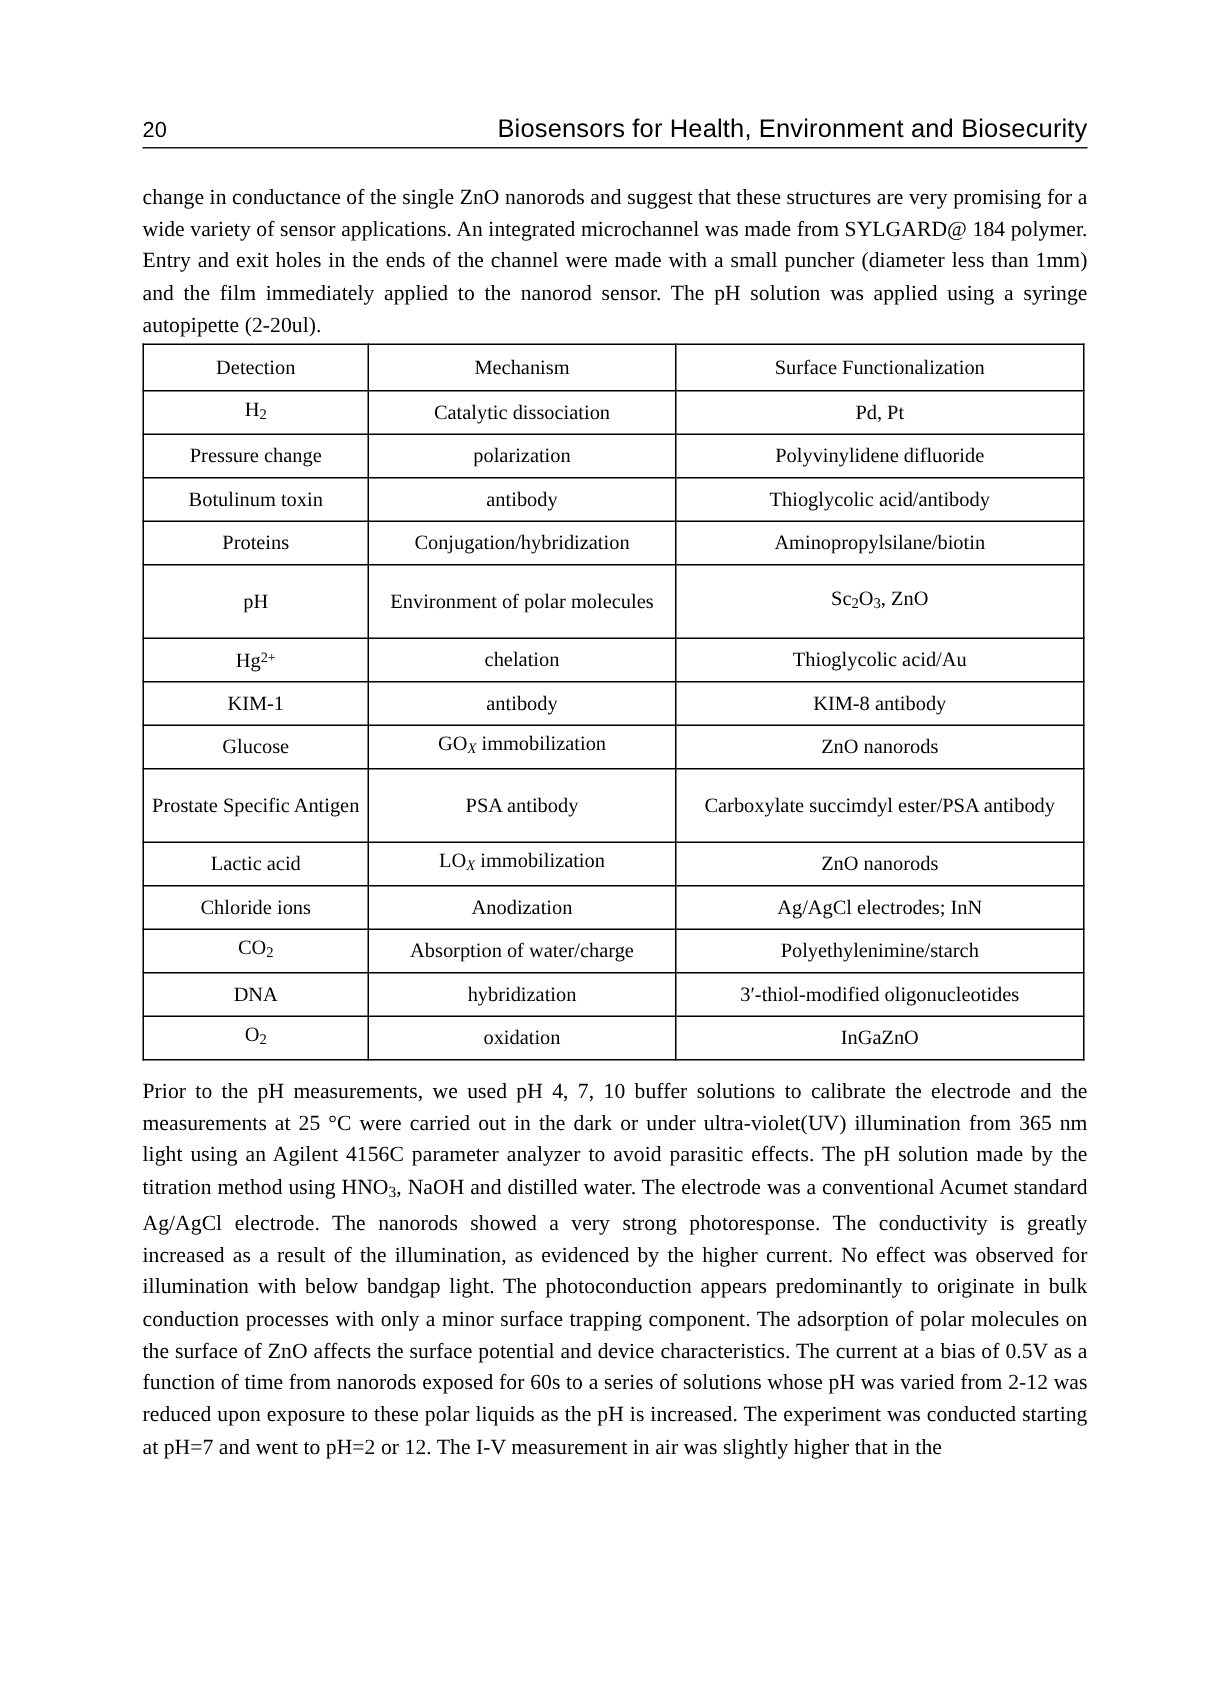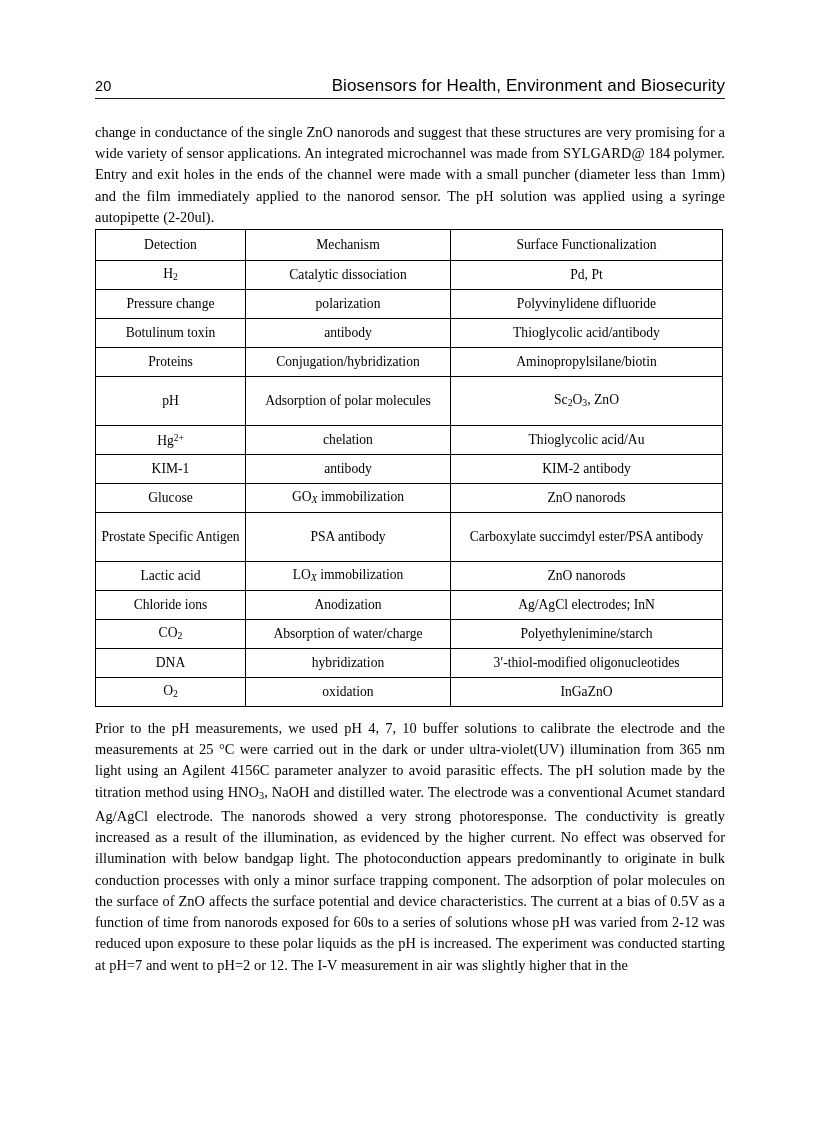--- a/index.html
+++ b/index.html
@@ -162,32 +162,32 @@
             <td>antibody</td>
             <td>Thioglycolic acid/antibody</td>
           </tr>
           <tr>
             <td>Proteins</td>
             <td>Conjugation/hybridization</td>
             <td>Aminopropylsilane/biotin</td>
           </tr>
           <tr class="tall">
             <td>pH</td>
-            <td>Adsorption of polar molecules</td>
+            <td>Environment of polar molecules</td>
             <td>Sc<sub>2</sub>O<sub>3</sub>, ZnO</td>
           </tr>
           <tr>
             <td>Hg<sup>2+</sup></td>
             <td>chelation</td>
             <td>Thioglycolic acid/Au</td>
           </tr>
           <tr>
             <td>KIM-1</td>
             <td>antibody</td>
-            <td>KIM-2 antibody</td>
+            <td>KIM-8 antibody</td>
           </tr>
           <tr>
             <td>Glucose</td>
             <td>GO<sub class="ital">X</sub> immobilization</td>
             <td>ZnO nanorods</td>
           </tr>
           <tr class="tall">
             <td>Prostate Specific Antigen</td>
             <td>PSA antibody</td>
             <td>Carboxylate succimdyl ester/PSA antibody</td>

